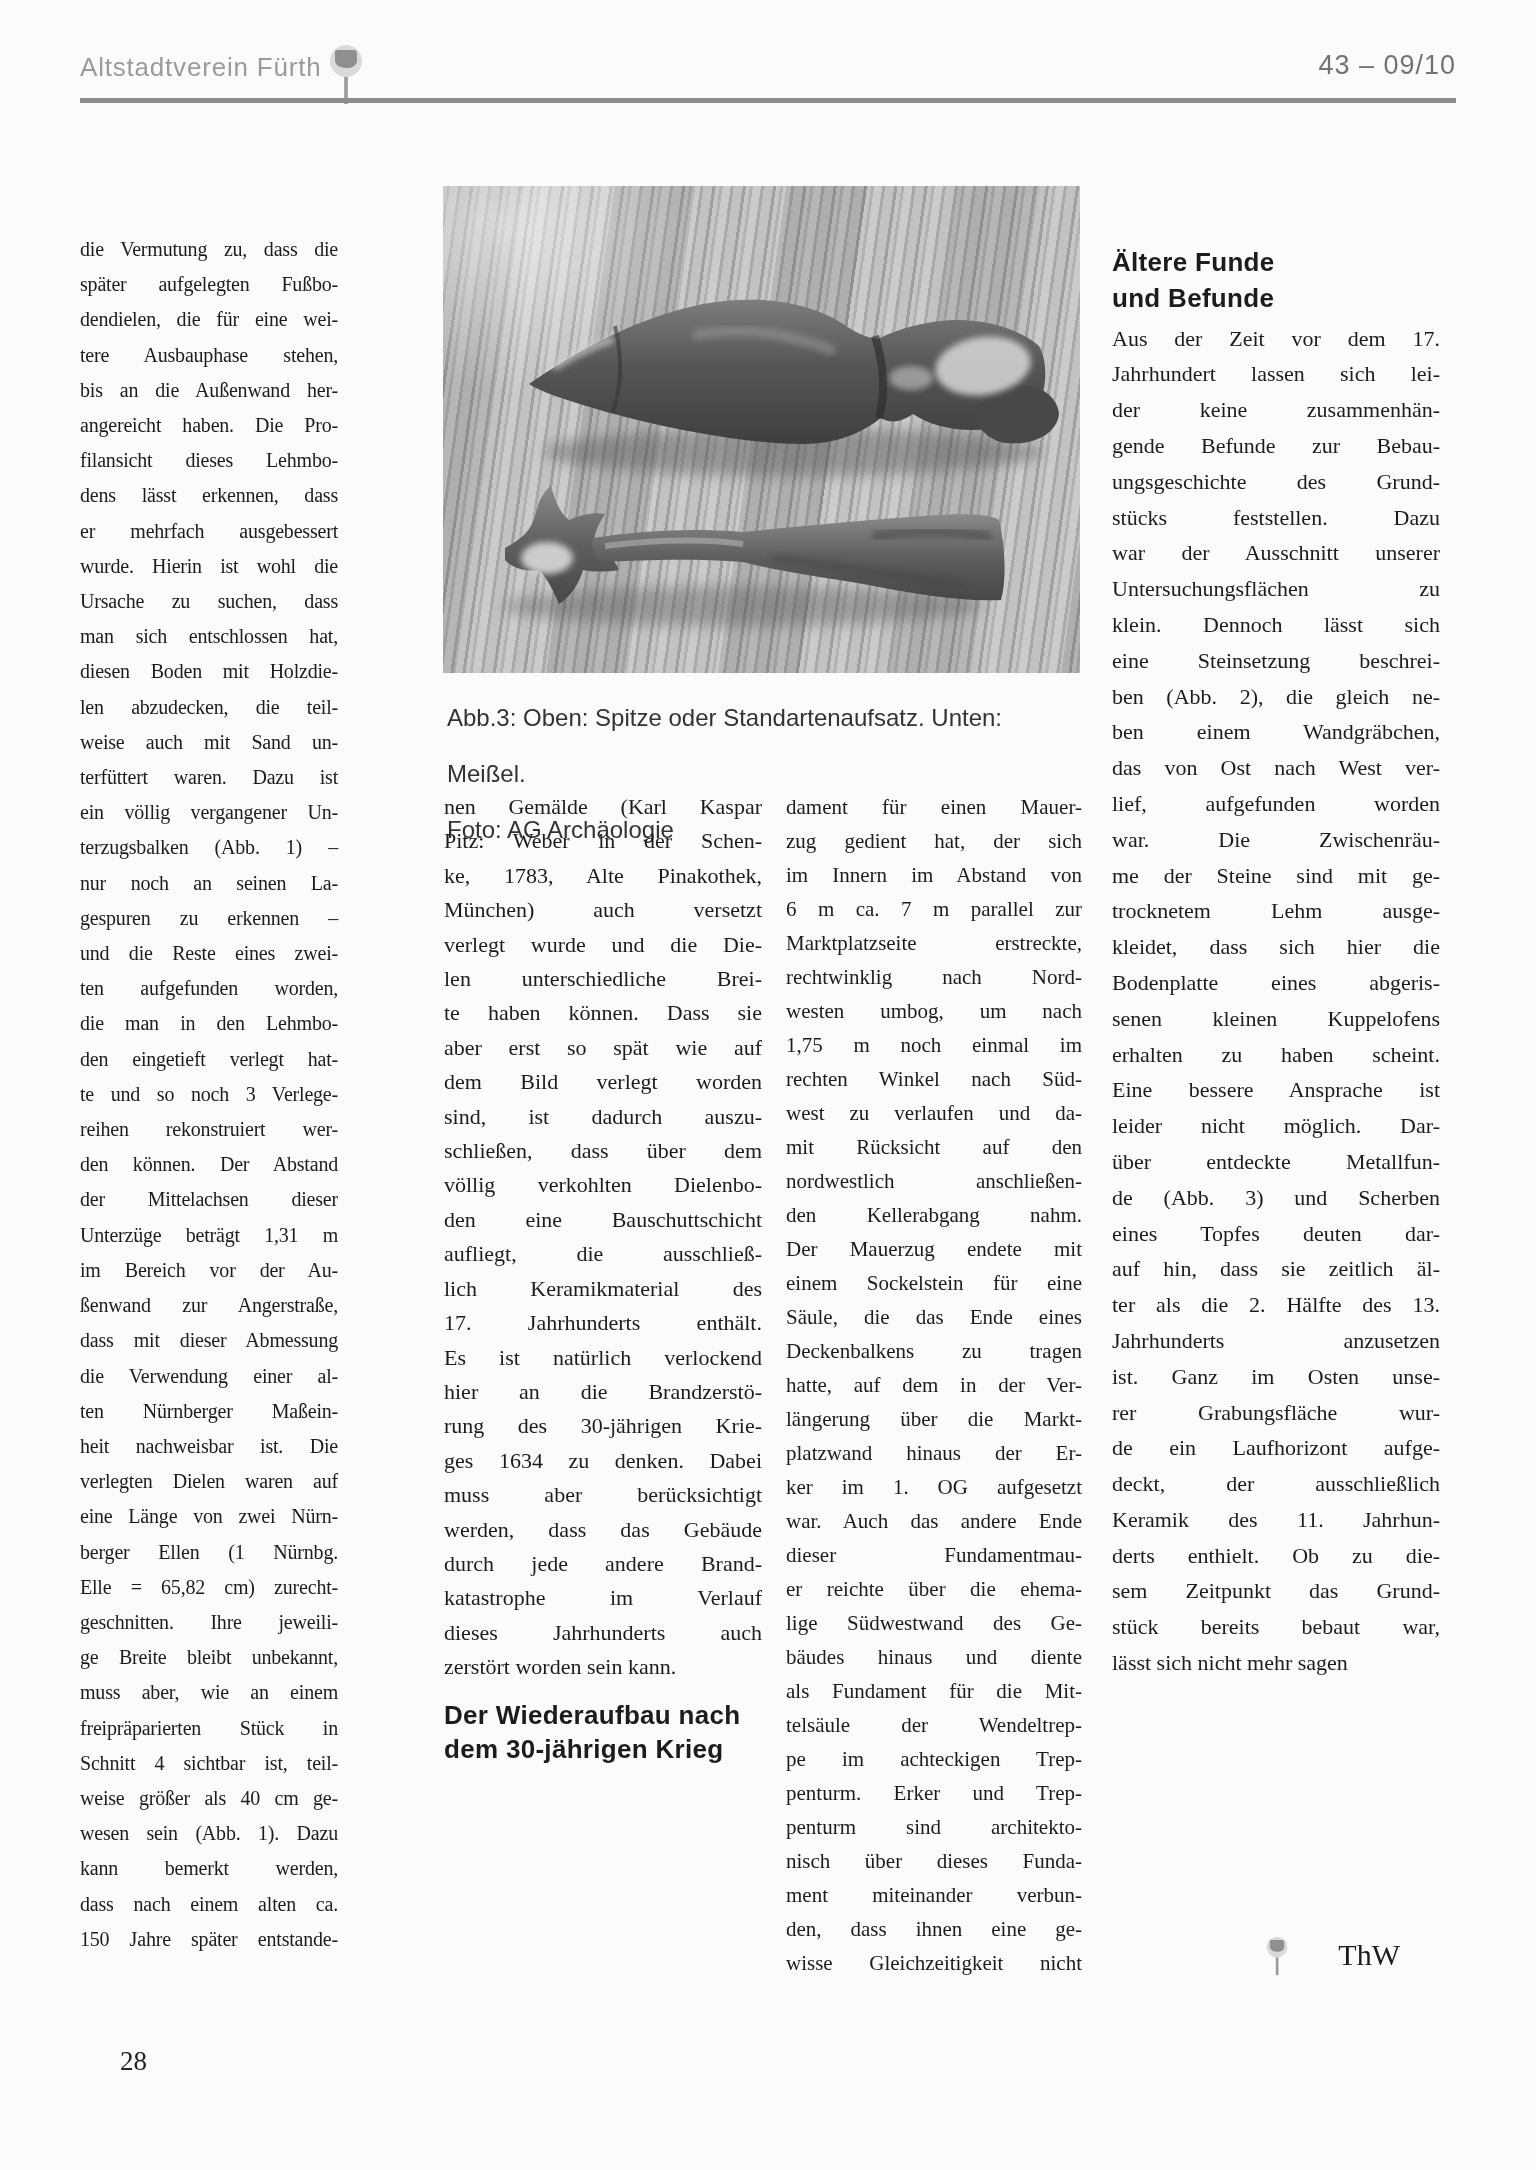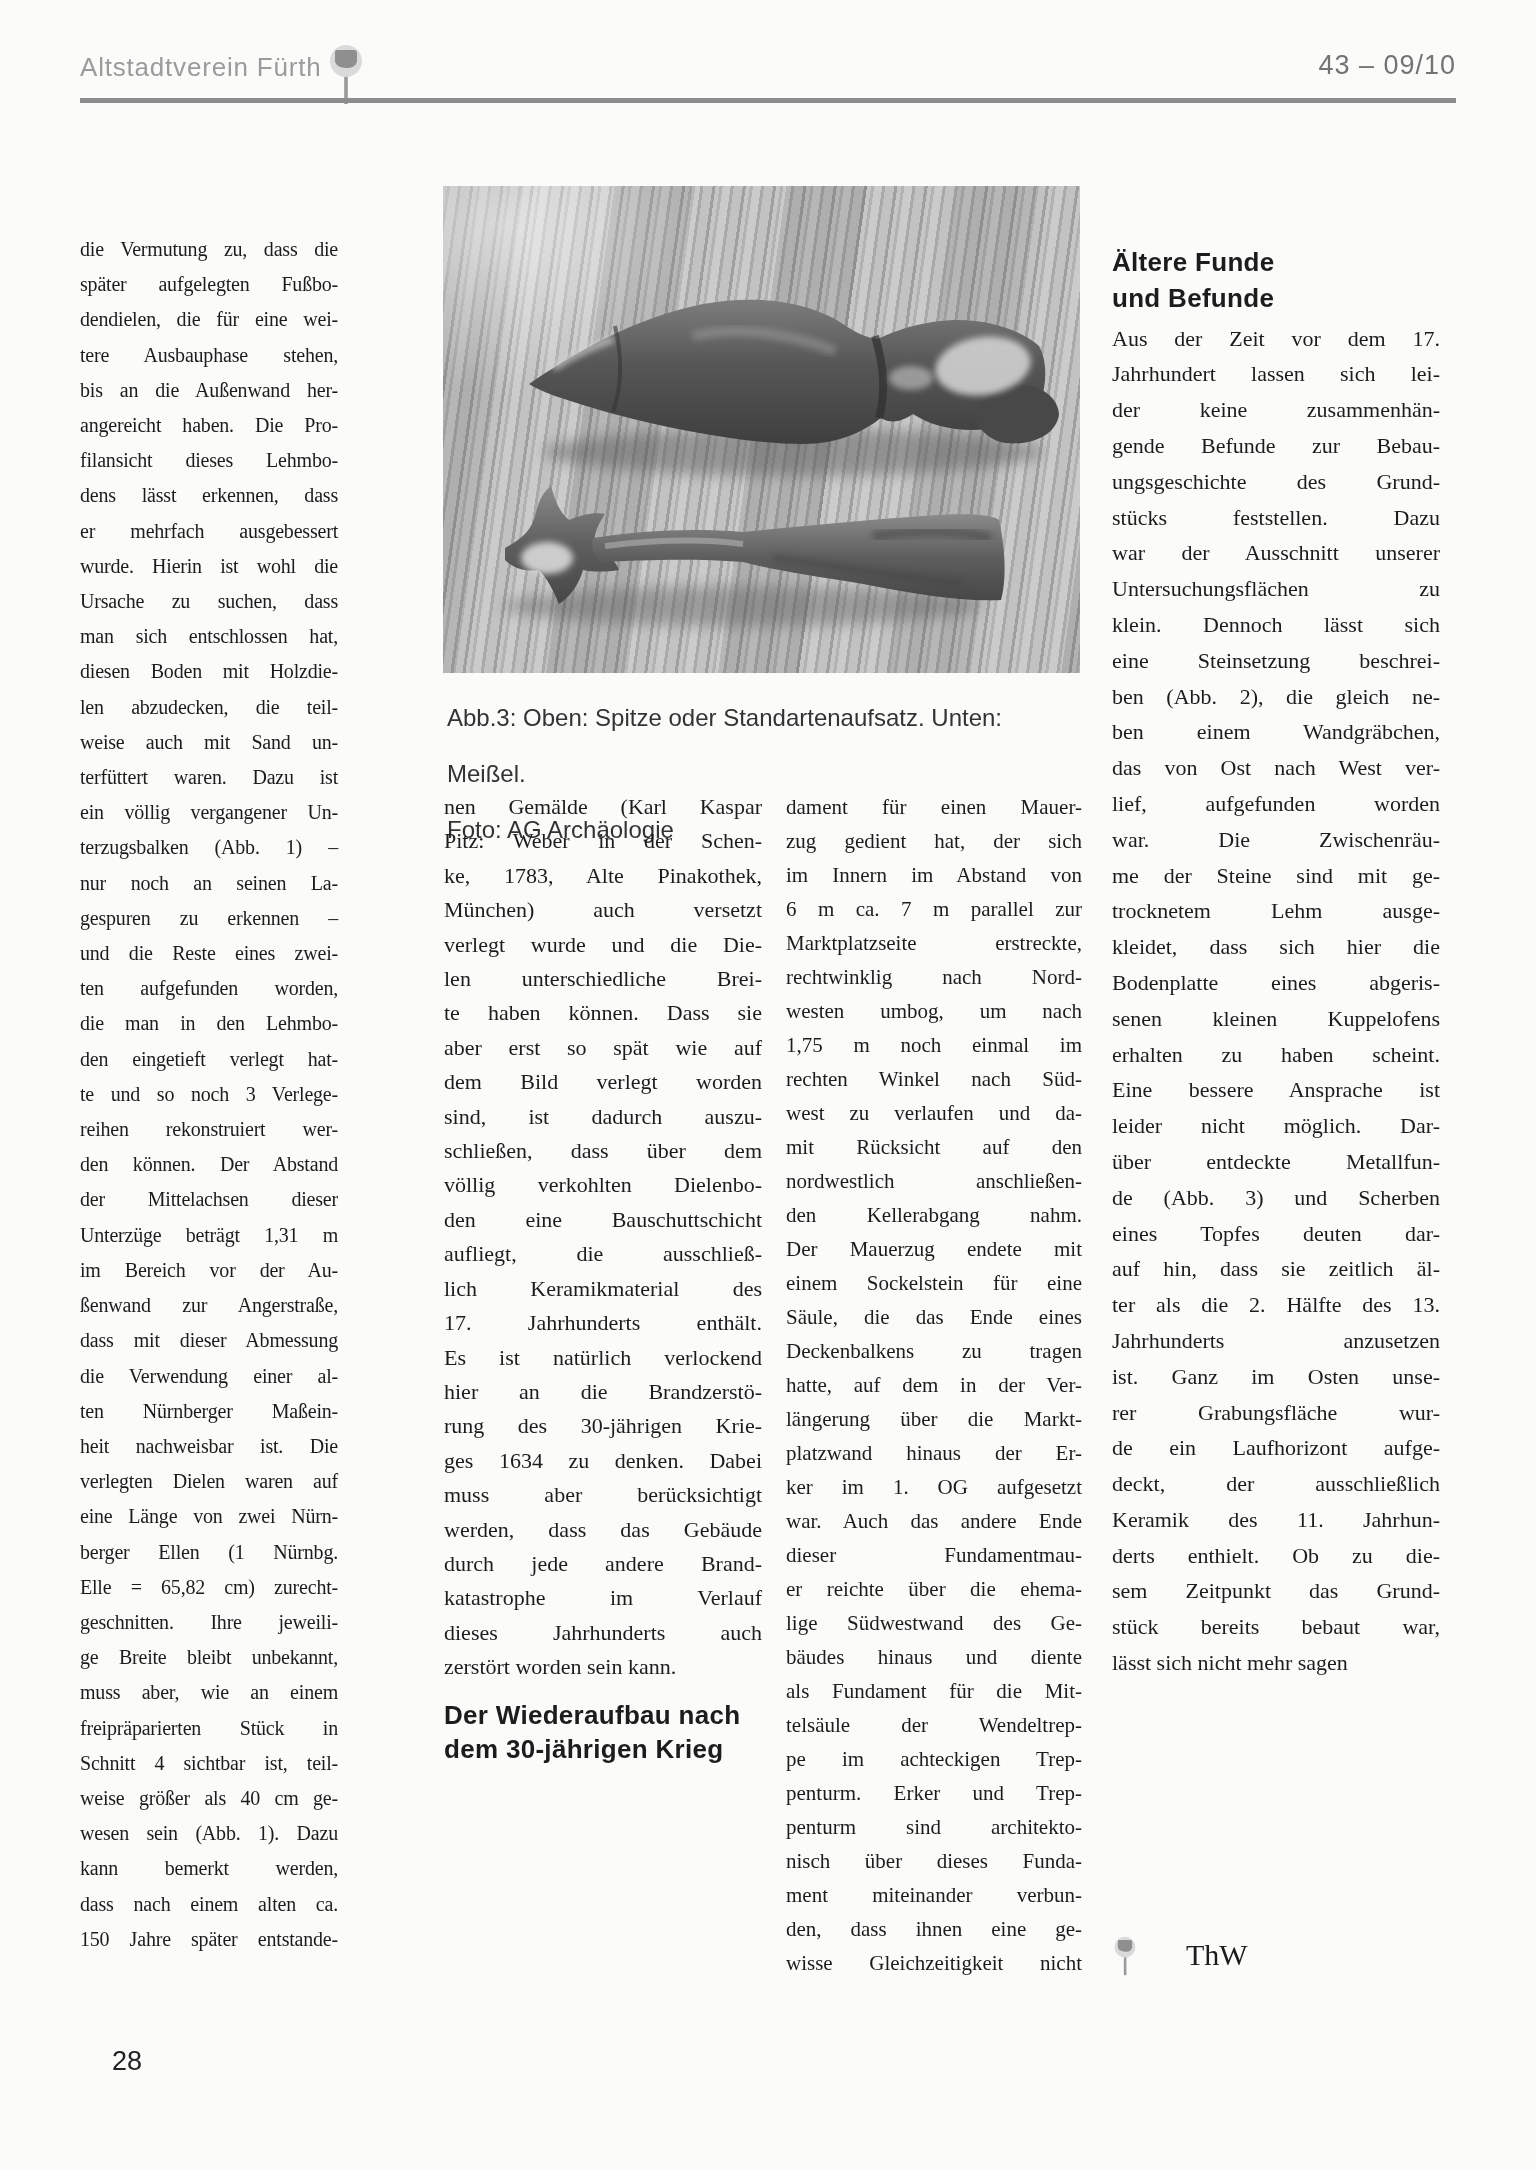--- a/index.html
+++ b/index.html
@@ -28,25 +28,25 @@
   .c1{left:80px;  top:232px;width:258px;font-size:20px;line-height:35.2px;letter-spacing:-0.2px;}
   .c2{left:444px; top:790px;width:318px;font-size:22px;line-height:34.4px;}
   .c3{left:786px; top:790px;width:296px;font-size:21px;line-height:34px;}
   .c4{left:1112px;top:232px;width:328px;font-size:22px;line-height:35.8px;}
   .line{text-align:left;white-space:nowrap;}
   .line.just{text-align:justify;text-align-last:justify;white-space:normal;}
   .block.heading{font-family:"Liberation Sans",sans-serif;font-weight:bold;
       font-size:26px;margin:13px 0 4px;letter-spacing:.3px;}
   .block.heading .line{white-space:normal;}
   
-  .signature{position:absolute;left:1112px;top:1934px;width:328px;display:flex;
-      align-items:center;gap:48px;
+  .signature{position:absolute;left:1072px;top:1934px;width:328px;display:flex;
+      justify-content:flex-end;align-items:center;gap:48px;
       font-family:"Liberation Serif",serif;font-size:30px;color:#1c1c1c;}
   .signature .slogo{width:26px;height:42px;display:inline-block;}
-  .pagenum{position:absolute;left:112px;top:2046px;font-family:Liberation Sans, sans-serif;
+  .pagenum{position:absolute;left:120px;top:2046px;font-family:Liberation Serif, serif;
       font-size:27px;color:#222222;}
 </style>
 </head>
 <body>
 
 <div class="page">
 
   <span class="pub">Altstadtverein Fürth</span>
 
   <span class="logo">

